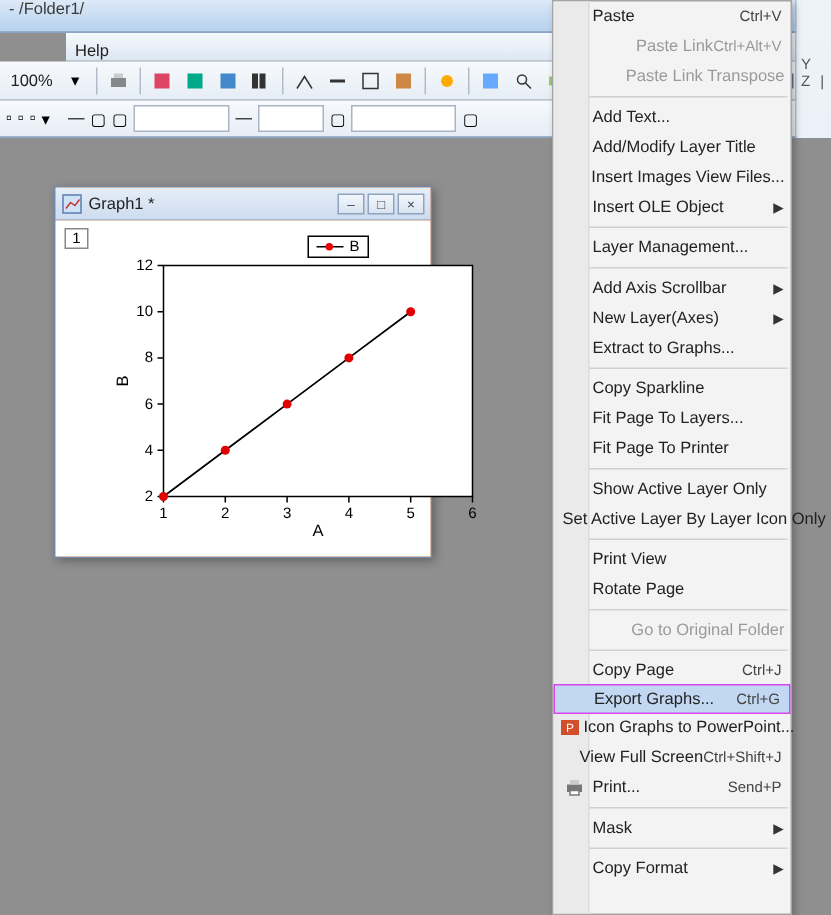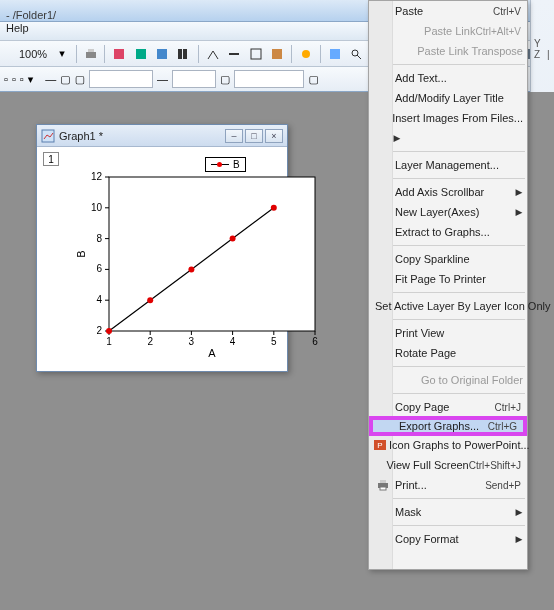--- a/index.html
+++ b/index.html
@@ -1,20 +1,20 @@
 <!DOCTYPE html>
 <html><head>
 <meta charset="utf-8">
 <style>
 * { box-sizing: border-box; margin: 0; padding: 0; font-family: "Segoe UI", Tahoma, sans-serif; }
 body { width: 554px; height: 610px; overflow: hidden; background: #8f8f8f; position: relative; }
 
-.titlebar { height: 22px; background: linear-gradient(#dce9f7,#b6d1ee); display: flex; align-items: flex-end; padding: 0 6px; font-size: 11px; color: #3a3a3a; border-bottom: 1px solid #8ba7c7; }
-.menubar { height: 19px; background: linear-gradient(#f5f9fd,#dde8f3); display: flex; align-items: flex-start; padding: 0 6px; font-size: 11px; color: #222; border-bottom: 1px solid #bcc7d4; }
-.toolbar { height: 26px; background: linear-gradient(#f7fafd,#e6edf5); display: flex; align-items: center; padding: 0 16px; gap: 2px; border-bottom: 1px solid #b9c5d3; }
+.titlebar { height: 22px; background: linear-gradient(#dce9f7,#b6d1ee); display: flex; align-items: flex-start; padding: 0 6px; font-size: 11px; color: #3a3a3a; border-bottom: 1px solid #8ba7c7; }
+.menubar { height: 19px; background: linear-gradient(#f5f9fd,#dde8f3); display: flex; align-items: flex-end; padding: 0 6px; font-size: 11px; color: #222; border-bottom: 1px solid #bcc7d4; margin-left: 44px; }
+.toolbar { height: 26px; background: linear-gradient(#f7fafd,#e6edf5); display: flex; align-items: center; padding: 0 4px; gap: 2px; border-bottom: 1px solid #b9c5d3; }
 .toolbar .zoom { font-size: 11px; color: #222; padding: 1px 3px; }
 .toolbar .tbtn { width: 20px; height: 20px; display: inline-flex; align-items: center; justify-content: center; font-size: 11px; border: 1px solid transparent; border-radius: 2px; }
 .toolbar .tbtn svg { pointer-events:none; }
 .toolbar .sep { width: 1px; height: 18px; background: #b0bccb; margin: 0 2px; }
 .toolbar2 { height: 25px; background: linear-gradient(#f7fafd,#e6edf5); display: flex; align-items: center; padding: 0 4px; gap: 4px; border-bottom: 1px solid #8ba7c7; font-size: 11px; }
 .toolbar2 .combo { height: 18px; border: 1px solid #aab4c2; background: #fff; }
 .toolbar2 .combo.w1 { width: 64px; } .toolbar2 .combo.w2 { width: 44px; } .toolbar2 .combo.w3 { width: 70px; }
 .workspace { position: absolute; top: 92px; left: 0; right: 0; bottom: 0; background: #8f8f8f; }
 
 .graph-window { position: absolute; left: 36px; top: 32px; width: 252px; height: 248px; border: 1px solid #6e8aad; background: #f97316; box-shadow: 2px 2px 6px rgba(0,0,0,.3); }
@@ -30,21 +30,21 @@
 .legend .lline::after { content:""; width:5px; height:5px; background:#e00; border-radius:50%; position:absolute; left:6px; top:-2px; }
 
 
 .ctx { position: absolute; top: 0; right: 26px; width: 160px; background: #f3f3f3; border: 1px solid #a4a4a4; box-shadow: 2px 2px 5px rgba(0,0,0,.25); font-size: 11px; color:#222; }
 .ctx .row { display:flex; align-items:center; height:20px; padding: 0 4px; position:relative; }
 .ctx .row .icon { width:20px; display:flex; align-items:center; justify-content:center; }
 .ctx .row .lbl { flex:1; padding-left:2px; white-space:nowrap; }
 .ctx .row .sc { color:#444; font-size:10px; padding-right:2px; }
 .ctx .row .sub { width:8px; text-align:center; font-size:9px; color:#333; }
 .ctx .row.disabled .lbl, .ctx .row.disabled .sc { color:#9a9a9a;text-align:right; }
-.ctx .row.highlight { background:#c2d7f2; border:4px solid #d946ef; height:20px; margin:-1px 0; }
+.ctx .row.highlight { background:#c2d7f2; border:1px solid #d946ef; height:20px; margin:-1px 0; }
 .ctx .divider { height:1px; background:#d0d0d0; margin:3px 2px 3px 24px; }
 .ctx .iconcol-bg { position:absolute; top:0; bottom:0; left:0; width:24px; background:#eaeaea; border-right:1px solid #dcdcdc; z-index:0; }
 .ctx .row, .ctx .divider { position:relative; z-index:1; }
 
 .right-strip { position:absolute; top:0; right:0; width:24px; height:100%; background:linear-gradient(#eef3f9,#dde6f1); border-left:1px solid #b8c4d3; }
 .right-strip .letters { position:absolute; top:38px; left:3px; font-size:10px; color:#555; letter-spacing:2px; }
 
 svg text { font-family: inherit; }
 </style>
 </head>
@@ -268,24 +268,25 @@
   <div class="row">
       <span class="icon"></span>
       <span class="lbl">Add Text...</span>
     </div>
   <div class="row">
       <span class="icon"></span>
       <span class="lbl">Add/Modify Layer Title</span>
     </div>
   <div class="row">
       <span class="icon"></span>
-      <span class="lbl">Insert Images From Files...</span>
-    </div>
-  <div class="row">
-      <span class="icon"></span>
+      <span class="lbl">Insert Images View Files...</span>
+    </div>
+  <div class="row">
+      <span class="icon"></span>
+      <span class="lbl">Insert OLE Object</span>
       <span class="sub">▶</span>
     </div>
   <div class="divider"></div>
   <div class="row">
       <span class="icon"></span>
       <span class="lbl">Layer Management...</span>
     </div>
   <div class="divider"></div>
   <div class="row">
       <span class="icon"></span>
@@ -301,23 +302,31 @@
       <span class="icon"></span>
       <span class="lbl">Extract to Graphs...</span>
     </div>
   <div class="divider"></div>
   <div class="row">
       <span class="icon"></span>
       <span class="lbl">Copy Sparkline</span>
     </div>
   <div class="row">
       <span class="icon"></span>
+      <span class="lbl">Fit Page To Layers...</span>
+    </div>
+  <div class="row">
+      <span class="icon"></span>
       <span class="lbl">Fit Page To Printer</span>
     </div>
   <div class="divider"></div>
+  <div class="row">
+      <span class="icon"></span>
+      <span class="lbl">Show Active Layer Only</span>
+    </div>
   <div class="row">
       <span class="icon"></span>
       <span class="lbl">Set Active Layer By Layer Icon Only</span>
     </div>
   <div class="divider"></div>
   <div class="row">
       <span class="icon"></span>
       <span class="lbl">Print View</span>
     </div>
   <div class="row">

